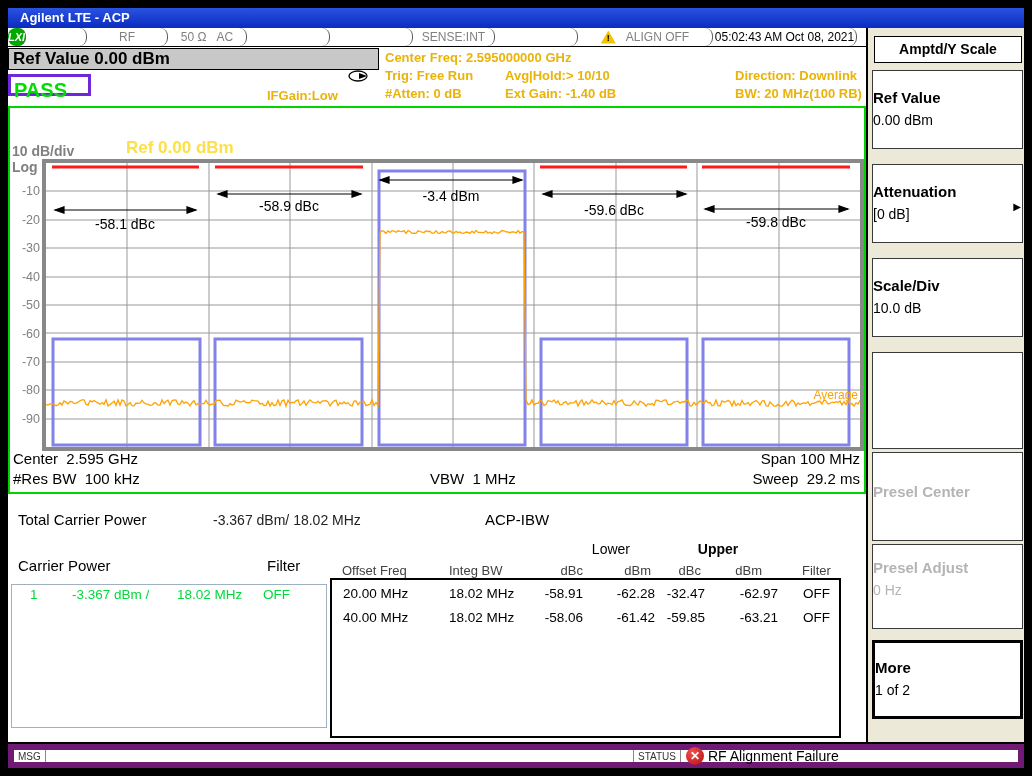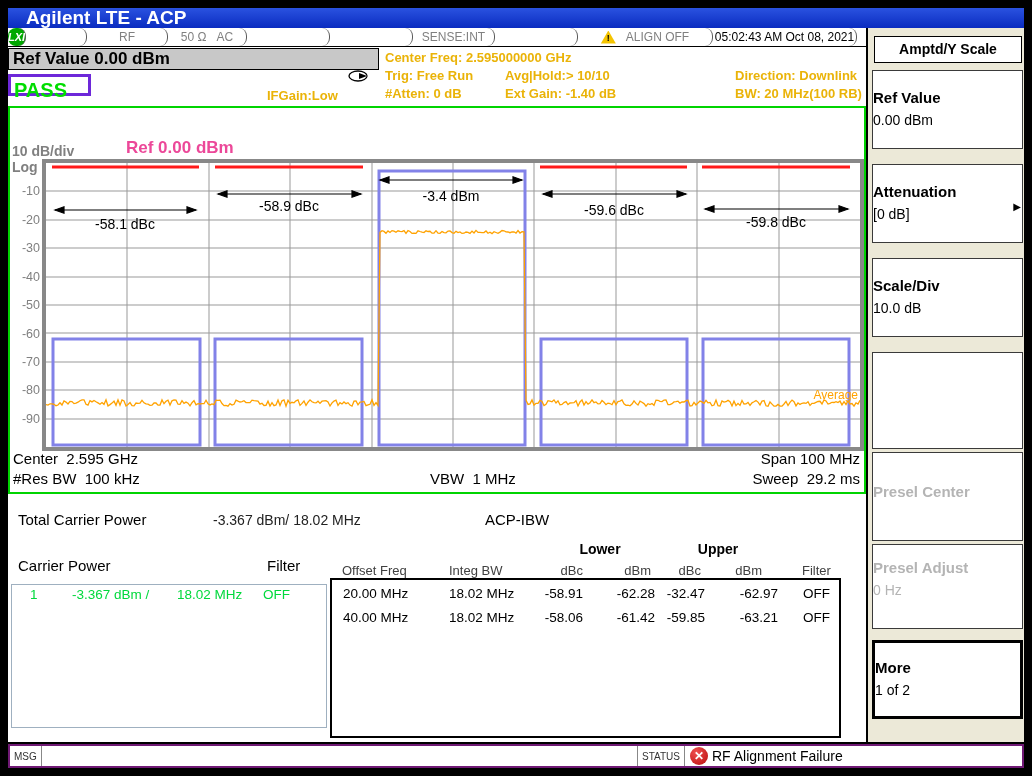--- a/index.html
+++ b/index.html
@@ -4,35 +4,35 @@
 <style>
   * { margin:0; padding:0; box-sizing:border-box; }
   html,body { background:#000; }
   body { font-family:"Liberation Sans", sans-serif; }
   .frame { position:relative; width:1032px; height:776px; background:#000; overflow:hidden; }
   .abs { position:absolute; }
 
   
   .titlebar { left:8px; top:8px; width:1016px; height:20px;
     background:linear-gradient(180deg,#2a52e0,#0a2cc0);
-    color:#fff; font-weight:bold; font-size:19px; line-height:20px; padding-left:18px; }
+    color:#fff; font-weight:bold; font-size:13px; line-height:20px; padding-left:12px; }
 
   
   .strip { left:8px; top:28px; width:858px; height:19px; background:#fff; display:flex;
     border-bottom:1px solid #000; font-size:12px; color:#808080; }
   .strip .cell { border-right:1px solid #5a5a5a; height:100%; display:flex; align-items:center; justify-content:center; gap:10px;border-radius:8px; }
   .lxi { background:#00a800; color:#fff; font-style:italic; font-weight:bold; font-size:11px; }
   .time { color:#000; }
 
   
   .content-bg { left:8px; top:47px; width:858px; height:695px; background:#fff; }
 
   .bold13 { font-weight:bold; font-size:13px; color:#eab308; white-space:pre; }
   .bold15 { font-weight:normal; font-size:15px; color:#000; white-space:pre; }
-  .bold17 { font-weight:bold; font-size:17px; color:#ec4899; white-space:pre; }
+  .bold17 { font-weight:bold; font-size:17px; color:#fde047; white-space:pre; }
 
   .refbar { left:8px; top:48px; width:371px; height:22px; background:#c8c8c8; border:1px solid #000;
     font-weight:bold; font-size:17px; line-height:20px; padding-left:4px; color:#000; }
   .passbox { left:8px; top:74px; width:83px; height:22px; background:#fff; border:3px solid #6d28d9;
     font-weight:bold; font-size:20px; line-height:26px; padding-left:3px; color:#00dd00; }
 
   
   .graphbox { left:8px; top:106px; width:858px; height:388px; border:2px solid #00d400; background:#fff; }
   .plotborder { left:42px; top:159px; width:822px; height:292px; border:4px solid #888; }
   .gray { color:#808080; }
@@ -50,21 +50,21 @@
   .sidebar { left:868px; top:28px; width:156px; height:714px; background:#ece9d8; }
   .sb-header { left:874px; top:36px; width:148px; height:27px; background:#fff; border:1px solid #000;
     text-align:center; font-weight:bold; font-size:14px; line-height:25px; color:#000; }
   .sb-btn { left:872px; width:151px; background:#fff; border:1px solid #3a3a3a; text-align:left; padding-right:6px; }
   .sb-btn .t { font-weight:bold; font-size:15px; color:#000; }
   .sb-btn .v { font-size:14px; color:#000; margin-top:6px; }
   .sb-btn.disabled .t, .sb-btn.disabled .v { color:#b4b4b4; }
   .sb-btn.selected { border:3px solid #000; }
 
   
-  .statusbar { left:8px; top:744px; width:1016px; height:24px; background:#fff; border:2px solid #701a75;
+  .statusbar { left:8px; top:744px; width:1016px; height:24px; background:#fff; border:6px solid #701a75;
     display:flex; align-items:center; font-size:14px; color:#000; }
   .statusbar .lbl { font-size:10px; color:#333; padding:0 4px; height:100%; display:flex; align-items:center; }
   .vdiv { width:1px; height:100%; background:#888; }
   .erricon { width:18px; height:18px; border-radius:50%; background:radial-gradient(circle at 35% 30%, #f05050, #b80d0d);
     color:#fff; font-weight:bold; font-size:12px; text-align:center; line-height:18px; margin:0 4px 0 5px; }
 
   .warn-tri { position:relative; width:15px; height:13px; display:inline-block; }
   .warn-tri .t { position:absolute; inset:0; background:#f4c400; clip-path:polygon(50% 0,0 100%,100% 100%); }
   .warn-tri .e { position:absolute; left:0; right:0; top:2px; text-align:center; font-size:9px; font-weight:bold; color:#000; }
 </style>
@@ -211,21 +211,21 @@
 
   <div class="abs bold15" style="left:18px;top:557px">Carrier Power</div>
   <div class="abs bold15" style="left:267px;top:557px">Filter</div>
 
   <div class="abs carrierbox"></div>
   <div class="abs green" style="left:30px;top:587px">1</div>
   <div class="abs green" style="left:72px;top:587px">-3.367 dBm /</div>
   <div class="abs green" style="left:177px;top:587px">18.02 MHz</div>
   <div class="abs green" style="left:263px;top:587px">OFF</div>
 
-  <div class="abs" style="left:570px;top:541px;width:60px;text-align:center;font-weight:bold;font-size:14px">Lower</div>
+  <div class="abs" style="left:570px;top:541px;width:60px;text-align:right;font-weight:normal;font-size:14px">Lower</div>
   <div class="abs" style="left:688px;top:541px;width:60px;text-align:center;font-weight:bold;font-size:14px">Upper</div>
   <div class="abs hdr13" style="left:342px;top:563px">Offset Freq</div>
   <div class="abs hdr13" style="left:449px;top:563px">Integ BW</div>
   <div class="abs hdr13 ralign" style="left:536px;top:563px;width:47px">dBc</div>
   <div class="abs hdr13 ralign" style="left:604px;top:563px;width:47px">dBm</div>
   <div class="abs hdr13 ralign" style="left:657px;top:563px;width:44px">dBc</div>
   <div class="abs hdr13 ralign" style="left:722px;top:563px;width:40px">dBm</div>
   <div class="abs hdr13" style="left:802px;top:563px">Filter</div>
 
   <div class="abs acpbox"></div>

